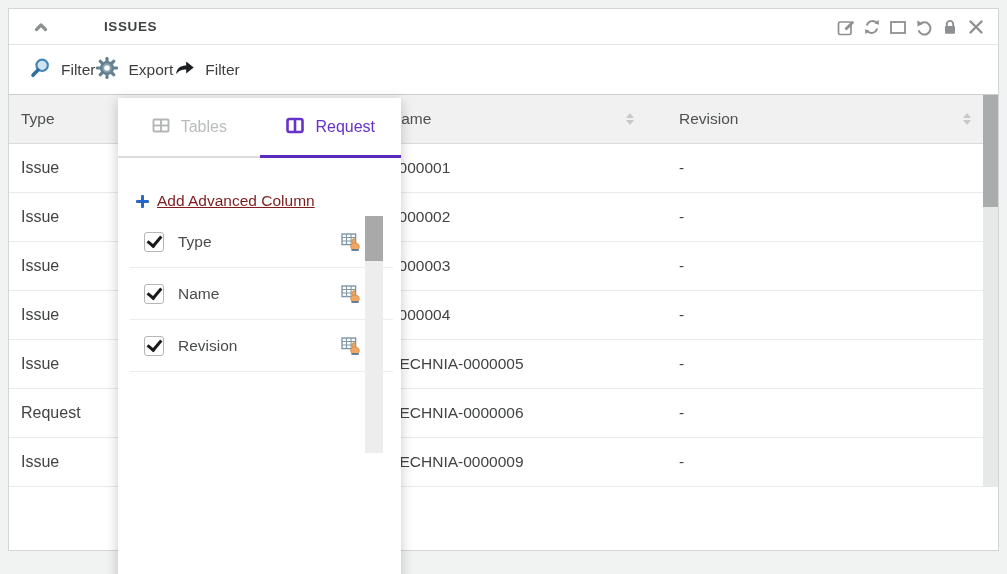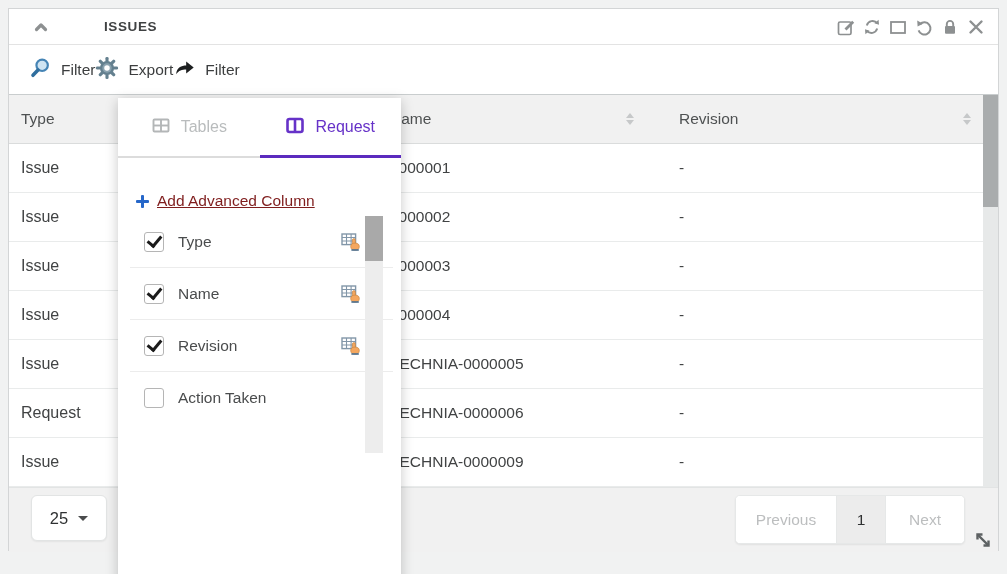--- a/index.html
+++ b/index.html
@@ -281,38 +281,20 @@
     <div class="td td-type">Issue</div>
     <div class="td td-name">TECHNIA-0000009</div>
     <div class="td td-rev">-</div>
   </div>
 </div>
     <div class="vscroll">
       <div class="thumb"></div>
     </div>
   </div>
 
-  <div class="footerbar">
-    <div class="pagesize">
-      <span class="pagesize-val">25</span>
-      <span class="caret-down"></span>
-    </div>
-    <div class="pagination">
-      <div class="pg-btn pg-prev">Previous</div>
-      <div class="pg-btn pg-cur">1</div>
-      <div class="pg-btn pg-next">Next</div>
-    </div>
-    <span class="resize-handle">
-      <svg viewBox="0 0 24 24" width="24" height="24">
-          <path d="M6.5 6.5 L17.5 17.5" stroke="#5d6163" stroke-width="2.4"></path>
-          <path d="M11.5 6.5 H6.5 V11.5" fill="none" stroke="#5d6163" stroke-width="2.4"></path>
-          <path d="M12.5 17.5 H17.5 V12.5" fill="none" stroke="#5d6163" stroke-width="2.4"></path>
-        </svg>
-    </span>
-  </div>
 
   <div class="popup">
     <div class="ptabs">
       <div class="ptab inactive">
         <span>
           <svg viewBox="0 0 20 20" width="20" height="20">
               <rect x="2.5" y="4.5" width="15" height="12" rx="1" fill="none" stroke="#b3b6b7" stroke-width="1.9"></rect>
               <line x1="2.5" y1="10.5" x2="17.5" y2="10.5" stroke="#b3b6b7" stroke-width="1.9"></line>
               <line x1="10" y1="4.5" x2="10" y2="16.5" stroke="#b3b6b7" stroke-width="1.9"></line>
             </svg>
@@ -371,25 +353,20 @@
       <svg viewBox="0 0 20 20" width="20" height="20">
         <rect x="1" y="2" width="13.6" height="10.6" fill="#fff" stroke="#8296a8" stroke-width="1.4"></rect>
         <path d="M1 5.5 H14.6 M1 9 H14.6 M5.5 2 V12.6 M10.1 2 V12.6" stroke="#8296a8" stroke-width="1.1" fill="none"></path>
         <rect x="11.4" y="6.6" width="3" height="8.6" rx="1.5" fill="#f4a75f" stroke="#c98743" stroke-width="0.7"></rect>
         <ellipse cx="14" cy="14.6" rx="4.3" ry="3.5" fill="#f4a75f" stroke="#c98743" stroke-width="0.7"></ellipse>
         <path d="M10.4 18 h7.4" stroke="#4a6e8f" stroke-width="1.6"></path>
       </svg>
     </span>
   </div>
 
-  <div class="colitem last">
-    <span class="checkbox"></span>
-    <span class="colitem-label">Action Taken</span>
-
-  </div>
 <div class="list-scroll">
           <div class="thumb"></div>
         </div>
       </div>
     </div>
     <button class="update-btn">Update</button>
   </div>
 
 </div>
 

